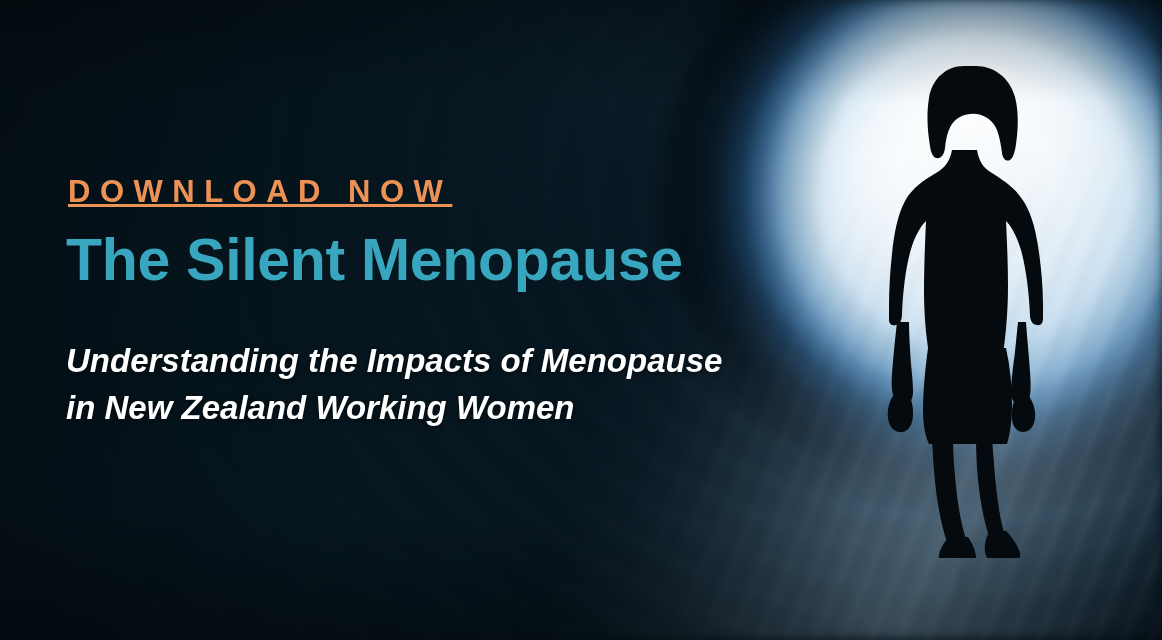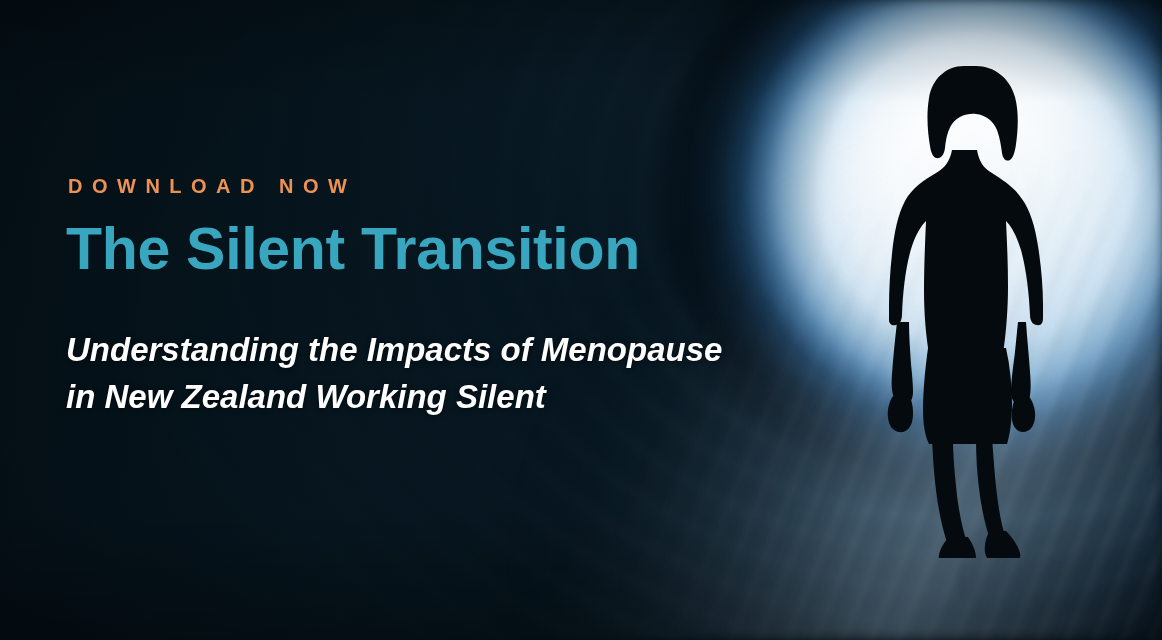--- a/index.html
+++ b/index.html
@@ -168,26 +168,27 @@
 
   
   #copy {
     position: absolute;
     left: 66px;
     top: 176px;
     width: 800px;
   }
 
   #eyebrow {
-    font-size: 20px;
+    font-size: 31px;
     font-weight: 700;
     letter-spacing: 9.5px;
     line-height: 1;
     color: #ed9255;
     margin: 0 0 24px 2px;
+    text-decoration: underline;
   }
 
   #headline {
     font-size: 59px;
     font-weight: 700;
     letter-spacing: -0.3px;
     line-height: 1;
     color: #38a6be;
     margin: 0 0 48px 0;
     white-space: nowrap;
@@ -333,21 +334,21 @@
                  L174,504
                  C179,503 181,500 180,495
                  C178,488 173,480 166,473 Z"></path>
       </g>
     </svg>
   </div>
 
   <div id="copy">
     <div id="eyebrow">DOWNLOAD NOW</div>
 
-    <h1 id="headline">The Silent Transition</h1>
+    <h1 id="headline">The Silent Menopause</h1>
 
     <div id="subheadline">
       <span class="sub-line">Understanding the Impacts of Menopause</span>
-      <span class="sub-line">in New Zealand Working Silent</span>
+      <span class="sub-line">in New Zealand Working Women</span>
     </div>
   </div>
 
 </div>
 
 </body></html>

